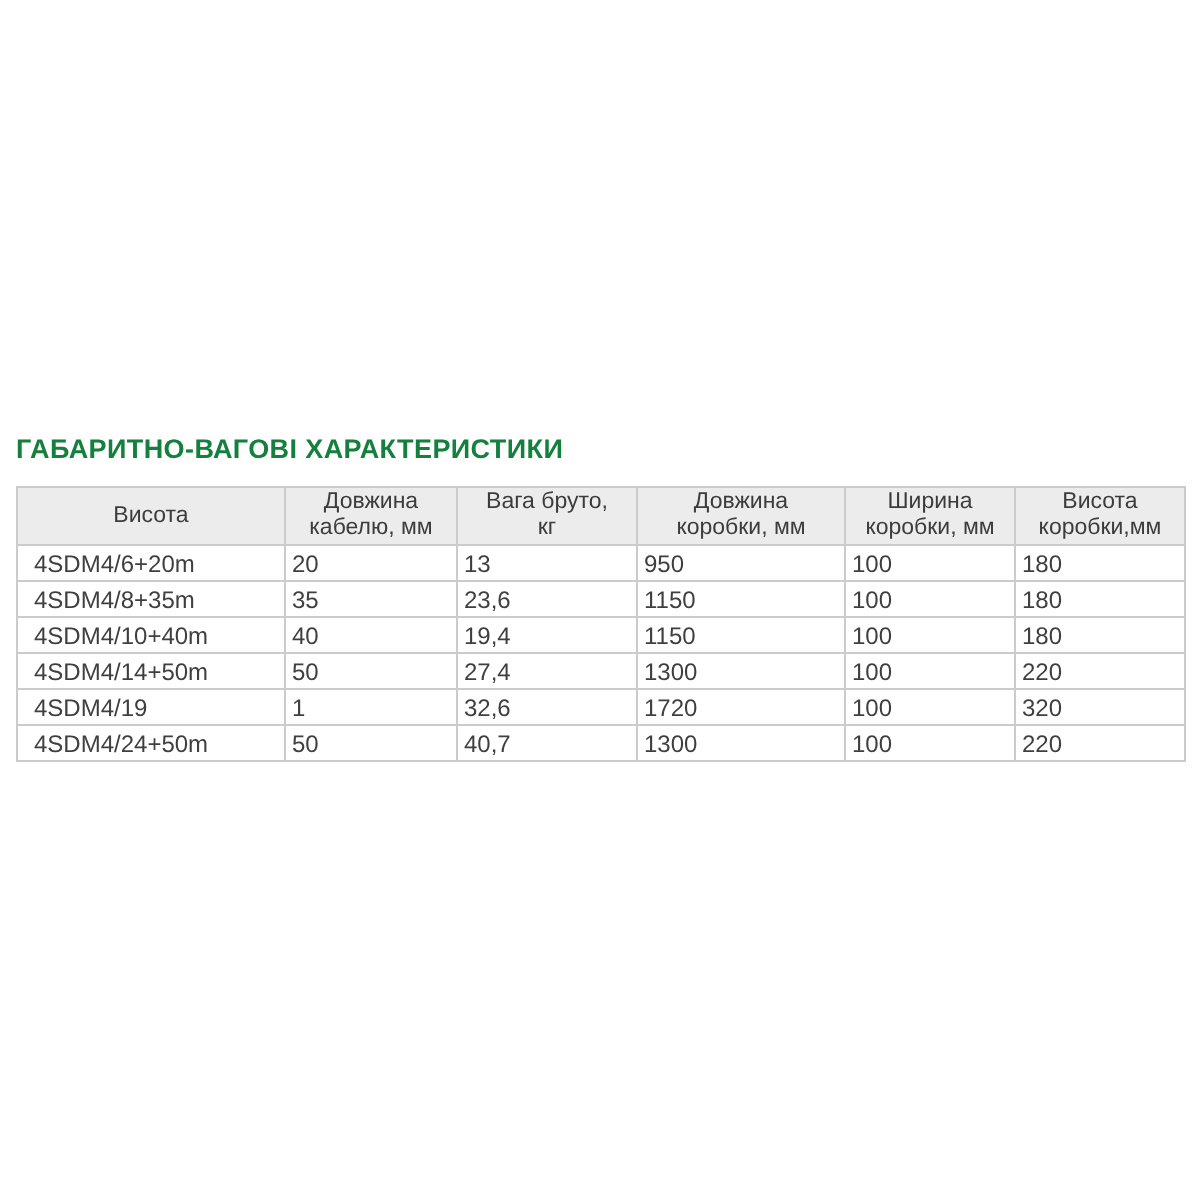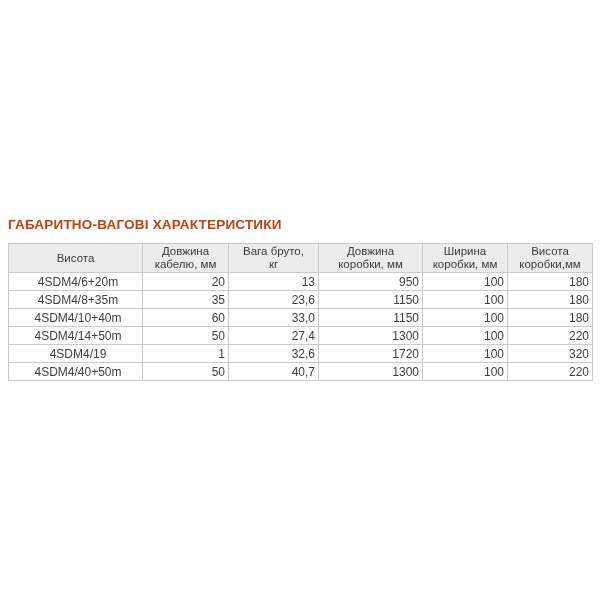--- a/index.html
+++ b/index.html
@@ -16,21 +16,21 @@
     overflow: hidden;
   }
   .section-title {
     position: absolute;
     left: 8px;
     top: 217px;
     margin: 0;
     font-size: 13.5px;
     font-weight: bold;
     letter-spacing: 0.2px;
-    color: #c2410c;
+    color: #15803d;
     white-space: nowrap;
   }
   table.spec-table {
     position: absolute;
     left: 8px;
     top: 243px;
     width: 584px;
     border-collapse: collapse;
     table-layout: fixed;
     color: #3f3f3f;
@@ -54,25 +54,25 @@
     line-height: 1.15;
     height: 25px;
     padding: 1px 2px;
     text-align: center;
     white-space: pre-line;
     color: #3c3c3c;
   }
   table.spec-table td {
     height: 17px;
     padding: 0 3px;
-    text-align: right;
+    text-align: left;
     background: #ffffff;
   }
   table.spec-table td:first-child {
-    text-align: center;
+    text-align: left;
     padding-left: 8px;
   }
 </style>
 </head>
 <body>
 
 <div class="canvas">
   <h2 class="section-title">ГАБАРИТНО-ВАГОВІ ХАРАКТЕРИСТИКИ</h2>
 
   <table class="spec-table">
@@ -111,22 +111,22 @@
         <tr>
           <td>4SDM4/8+35m</td>
           <td>35</td>
           <td>23,6</td>
           <td>1150</td>
           <td>100</td>
           <td>180</td>
         </tr>
         <tr>
           <td>4SDM4/10+40m</td>
-          <td>60</td>
-          <td>33,0</td>
+          <td>40</td>
+          <td>19,4</td>
           <td>1150</td>
           <td>100</td>
           <td>180</td>
         </tr>
         <tr>
           <td>4SDM4/14+50m</td>
           <td>50</td>
           <td>27,4</td>
           <td>1300</td>
           <td>100</td>
@@ -134,21 +134,21 @@
         </tr>
         <tr>
           <td>4SDM4/19</td>
           <td>1</td>
           <td>32,6</td>
           <td>1720</td>
           <td>100</td>
           <td>320</td>
         </tr>
         <tr>
-          <td>4SDM4/40+50m</td>
+          <td>4SDM4/24+50m</td>
           <td>50</td>
           <td>40,7</td>
           <td>1300</td>
           <td>100</td>
           <td>220</td>
         </tr>
       </tbody>
   </table>
 </div>
 

